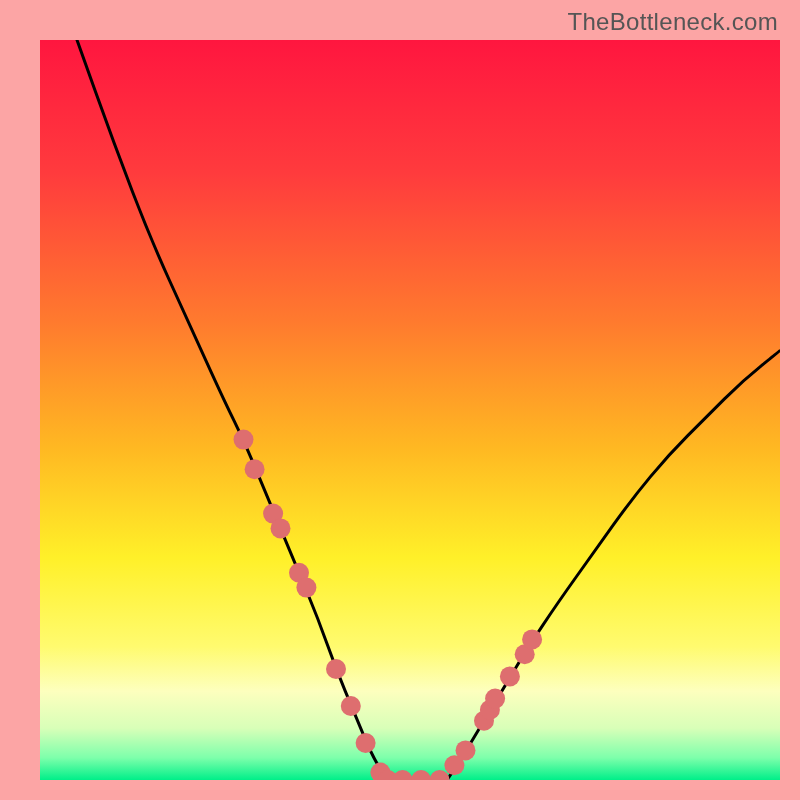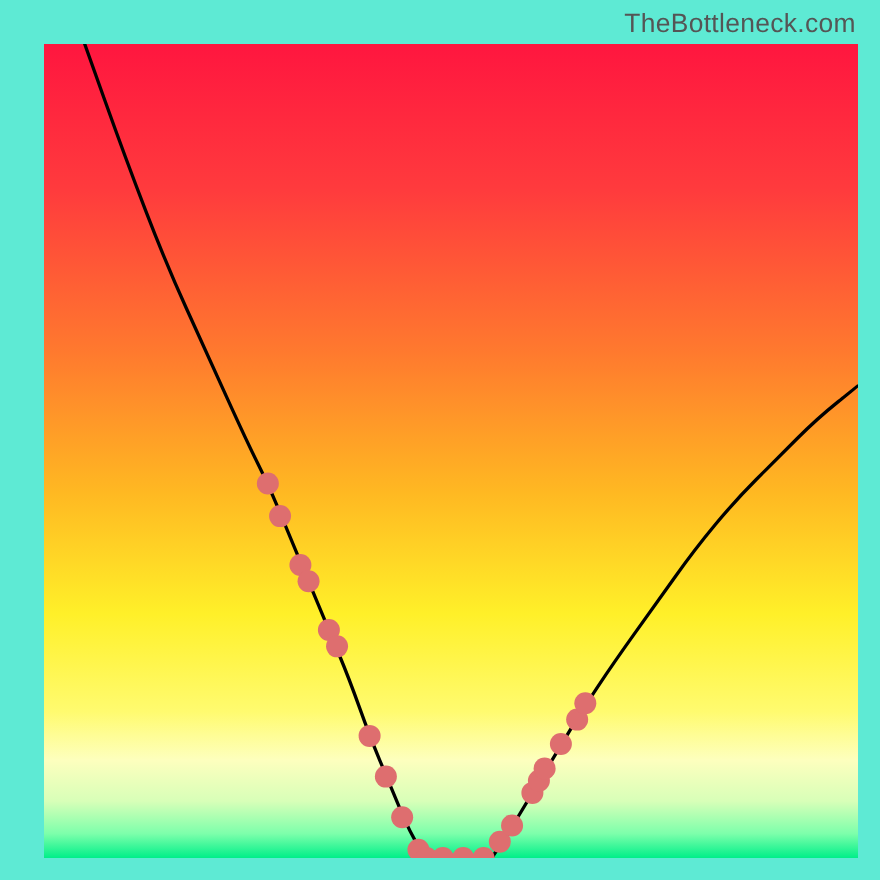--- a/index.html
+++ b/index.html
@@ -7,21 +7,21 @@
     padding: 0;
     width: 800px;
     height: 800px;
     background: #000;
     overflow: hidden;
     font-family: Arial, Helvetica, sans-serif;
   }
   .frame {
     position: absolute;
     inset: 0;
-    background: #5eead4;
+    background: #fca5a5;
   }
   .plot {
     position: absolute;
     left: 40px;
     top: 40px;
     width: 740px;
     height: 740px;
     overflow: hidden;
   }
   .watermark {

